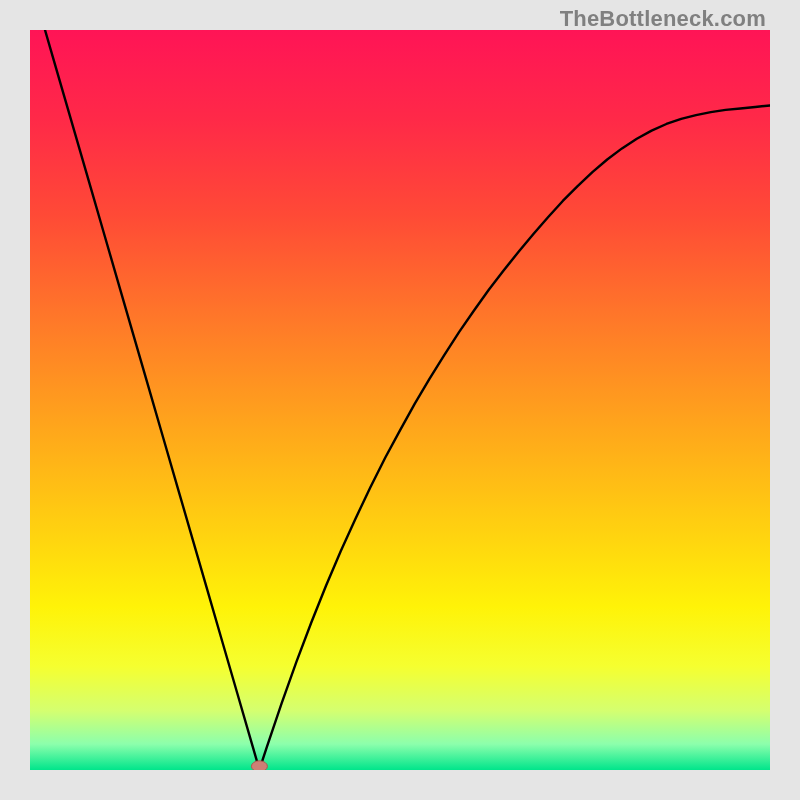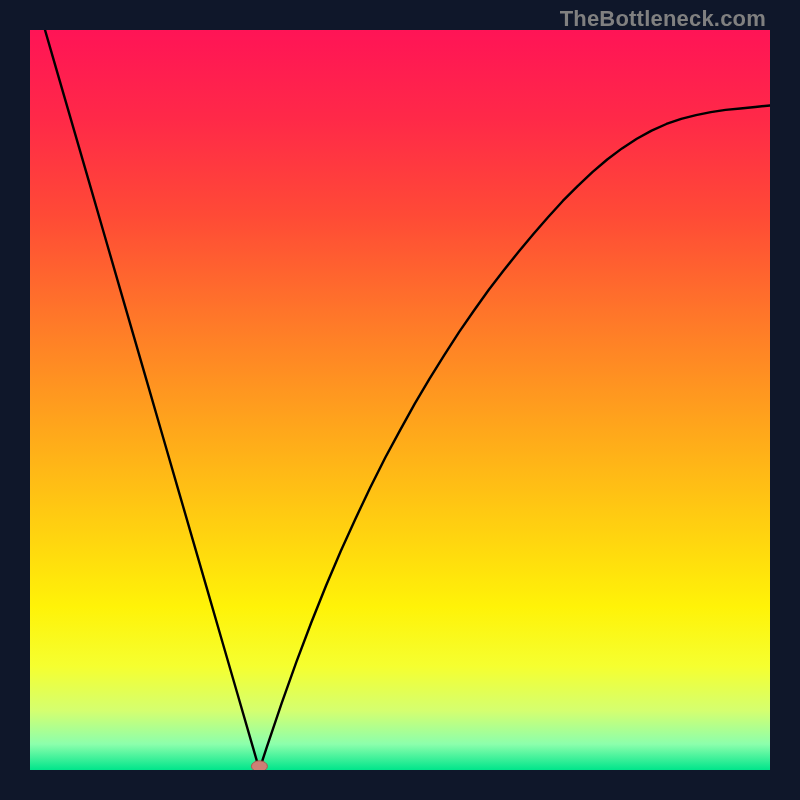--- a/index.html
+++ b/index.html
@@ -6,21 +6,21 @@
     margin: 0;
     padding: 0;
     width: 800px;
     height: 800px;
     background: #000000;
     overflow: hidden;
   }
   .frame {
     position: absolute;
     inset: 0;
-    background: #0f172a;
+    background: #e5e5e5;
   }
   .plot-area {
     position: absolute;
     left: 30px;
     top: 30px;
     width: 740px;
     height: 740px;
     overflow: hidden;
   }
   .watermark {

